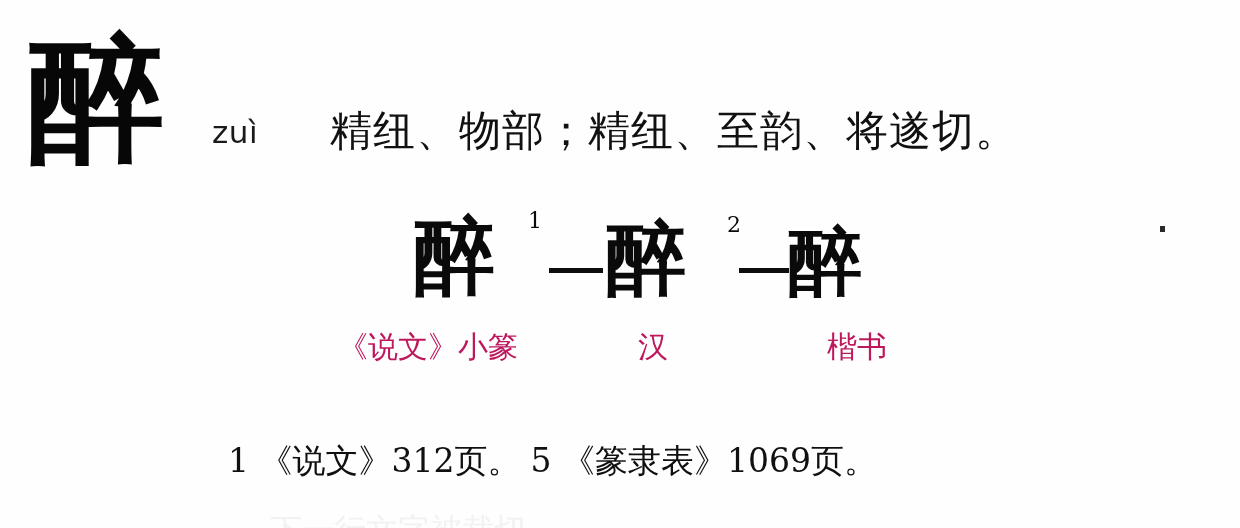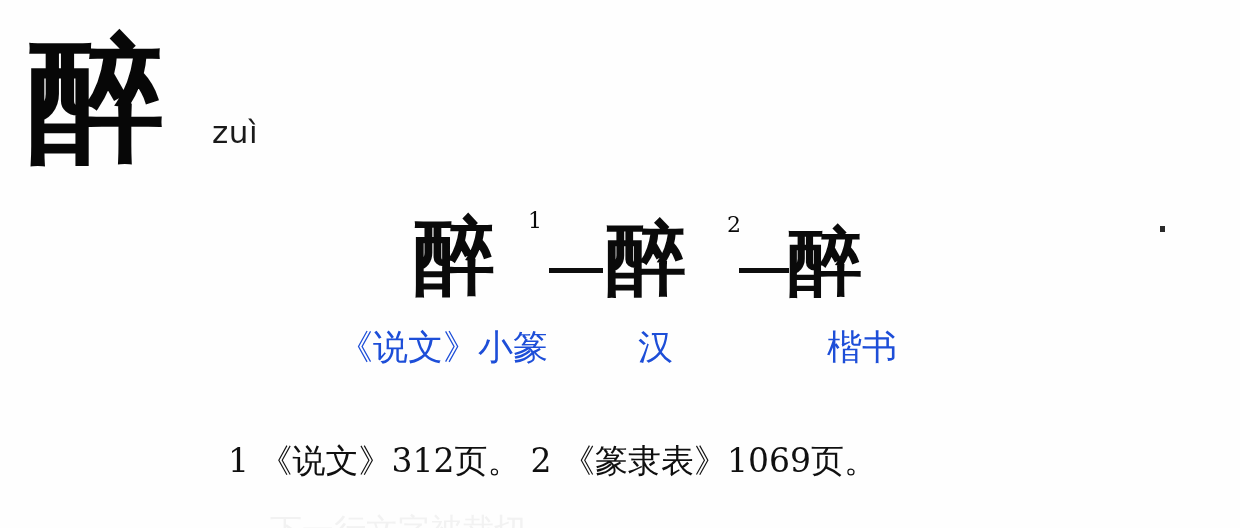--- a/index.html
+++ b/index.html
@@ -141,23 +141,23 @@
   }
 
   
   .captions {
     position: absolute;
     left: 0;
     top: 322px;
     width: 1240px;
     height: 50px;
     font-family: "DejaVu Serif", serif;
-    font-size: 35px;
+    font-size: 30px;
     line-height: 42px;
-    color: #1d4ed8;
+    color: #be185d;
   }
   .caption {
     position: absolute;
     white-space: nowrap;
   }
   .cap-seal { left: 338px; top: 4px; letter-spacing: 0px; }
   .cap-han  { left: 638px; top: 4px; }
   .cap-kai  { left: 827px; top: 4px; }
 
   
@@ -191,20 +191,21 @@
 </style>
 </head>
 <body>
 
 <div class="page">
 
   <div class="headword">醉</div>
 
   <div class="pinyin">zuì</div>
 
+  <div class="fanqie-line">精纽、物部；精纽、至韵、将遂切。</div>
 
   <div class="evolution">
 
     <div class="glyph-wrap glyph-seal">
       <span class="glyph">醉</span>
     </div>
     <span class="sup-mark sup-1">1</span>
 
     <div class="connector conn-1"></div>
 
@@ -223,18 +224,18 @@
 
   <div class="speck"></div>
 
   <div class="captions">
     <span class="caption cap-seal">《说文》小篆</span>
     <span class="caption cap-han">汉</span>
     <span class="caption cap-kai">楷书</span>
   </div>
 
   <div class="footnotes">
-    <span>1 《说文》312页。</span><span class="fn-sep"></span><span>2 《篆隶表》1069页。</span>
+    <span>1 《说文》312页。</span><span class="fn-sep"></span><span>5 《篆隶表》1069页。</span>
   </div>
 
   <div class="cutoff-line">下一行文字被裁切</div>
 
 </div>
 
 </body></html>

